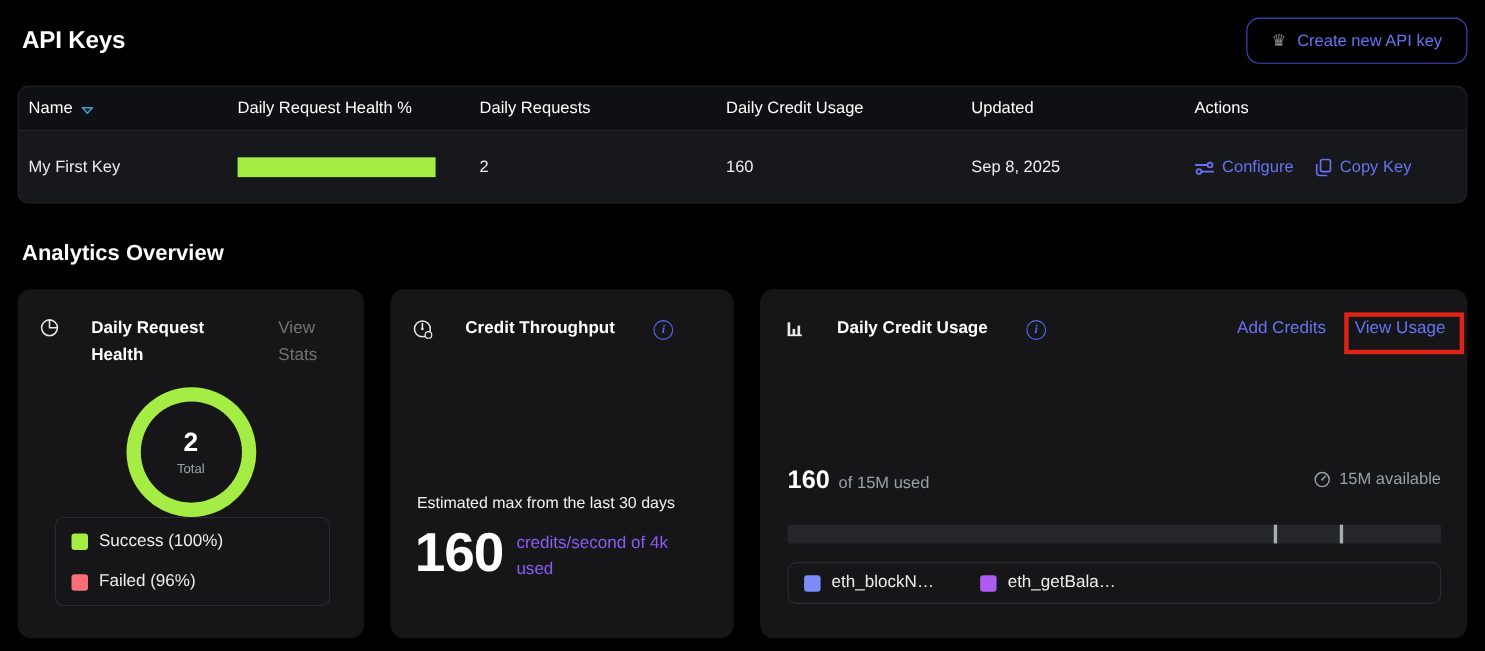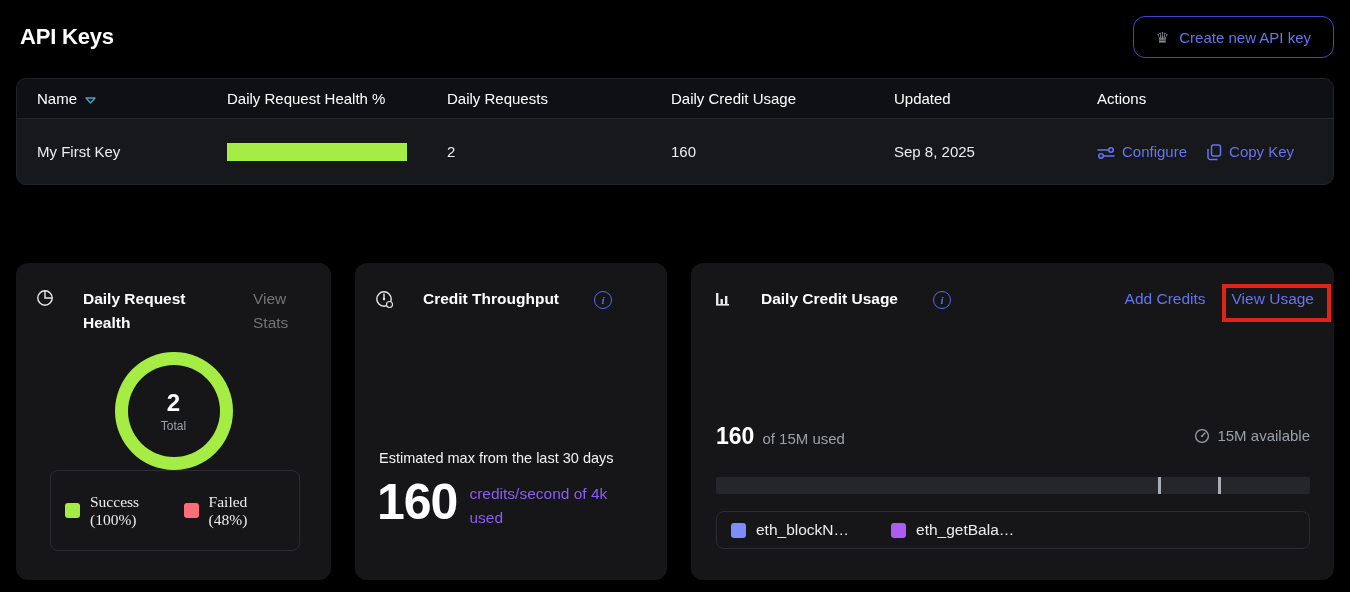--- a/index.html
+++ b/index.html
@@ -12,21 +12,21 @@
   .page-title { font-size:22px; font-weight:700; color:#fff; letter-spacing:-0.2px; }
   .create-btn { display:flex; align-items:center; gap:10px; height:42px; padding:0 22px;
                 background:transparent; border:1px solid #4247c6; border-radius:12px;
                 color:#6673f2; font-size:15px; font-family:inherit; cursor:pointer; }
   .crown { color:#8b8e94; font-size:15px; line-height:1; }
 
   
   .table { position:absolute; top:78px; left:16px; width:1318px; height:107px;
            background:#17181c; border:1px solid #222329; border-radius:10px; overflow:hidden; }
   .thead, .trow { display:grid; grid-template-columns:190px 220px 224px 223px 203px 1fr;
-                  align-items:center; padding:0 20px; }
+                  align-items:center; padding:0 9px; }
   .thead { height:40px; background:#0f1013; border-bottom:1px solid #26272c;
            color:#fff; font-size:15px; font-weight:500; }
   .th-name { display:flex; align-items:center; gap:8px; }
   .trow { height:65px; font-size:15px; color:#eceded; }
   .health-track { width:180px; height:18px; background:transparent; }
   .health-fill { height:100%; background:#a5ec44; }
   .actions-cell { display:flex; align-items:center; gap:20px; }
   .link { display:flex; align-items:center; gap:7px; color:#6673f2; font-size:15px; cursor:pointer; text-decoration:none; }
 
   
@@ -47,21 +47,21 @@
   
   .view-stats { margin-left:auto; width:58px; color:#737373; font-size:15.5px; line-height:1.55; cursor:pointer; }
   .donut { position:absolute; top:89px; left:50%; transform:translateX(-50%);
            width:118px; height:118px; border-radius:50%; }
   .donut-hole { position:absolute; inset:13px; background:#161618; border-radius:50%;
                 display:flex; flex-direction:column; align-items:center; justify-content:center; gap:2px; }
   .donut-value { font-size:24px; font-weight:700; color:#fff; }
   .donut-label { font-size:12px; color:#9aa0a8; }
   .legend-box { position:absolute; top:207px; left:34px; width:250px; height:81px;
                 border:1px solid #2b2c31; border-radius:8px; padding:12px 14px;
-                display:flex; flex-direction:row; justify-content:space-between;font-family:Liberation Serif, serif; }
+                display:flex; flex-direction:column; justify-content:space-between; }
   .legend-item { display:flex; align-items:center; gap:10px; font-size:15.5px; color:#eceded; }
   .swatch { width:15px; height:15px; border-radius:3px; flex:0 0 auto; }
 
   
   .tp-note { position:absolute; top:187px; left:24px; font-size:14.5px; color:#f2f2f2; }
   .tp-bigrow { position:absolute; top:212px; left:22px; display:flex; gap:12px; align-items:flex-start; }
   .tp-value { font-size:50px; font-weight:700; color:#fff; letter-spacing:-1px; line-height:1.1; }
   .tp-unit { width:160px; font-size:15.5px; color:#8b5cf6; line-height:1.55; margin-top:7px; }
 
   
@@ -142,20 +142,21 @@
               <rect x="4.5" y="1" width="9" height="11" rx="2"></rect>
               <path d="M10.5 15.5 h-7 a2.5 2.5 0 0 1 -2.5 -2.5 v-8"></path>
             </svg>
           </span>
           <span>Copy Key</span>
         </a>
       </div>
     </div>
   </div>
 
+  <div class="analytics-heading">Analytics Overview</div>
 
   <div class="cards">
 
     <div class="card card-health">
       <div class="card-head">
         <span class="icon">
           <svg width="18" height="18" viewBox="0 0 18 18" fill="none" stroke="#e8e8e8" stroke-width="1.4">
             <circle cx="9" cy="9" r="7.2"></circle>
               <path d="M9 1.8 V9 H16.2"></path>
           </svg>
@@ -169,21 +170,21 @@
           <div class="donut-label">Total</div>
         </div>
       </div>
       <div class="legend-box">
         <div class="legend-item">
           <span class="swatch" style="background: rgb(165, 236, 68);"></span>
           <span>Success (100%)</span>
         </div>
         <div class="legend-item">
           <span class="swatch" style="background: rgb(249, 110, 121);"></span>
-          <span>Failed (48%)</span>
+          <span>Failed (96%)</span>
         </div>
       </div>
     </div>
 
     <div class="card card-throughput">
       <div class="card-head" style="align-items:center;">
         <span class="icon" style="margin-top:0;">
           <svg width="19" height="19" viewBox="0 0 19 19" fill="none" stroke="#e8e8e8" stroke-width="1.4">
             <circle cx="9" cy="9" r="7.2"></circle>
               <path d="M9 9 L9 4.2" stroke-linecap="round"></path>

